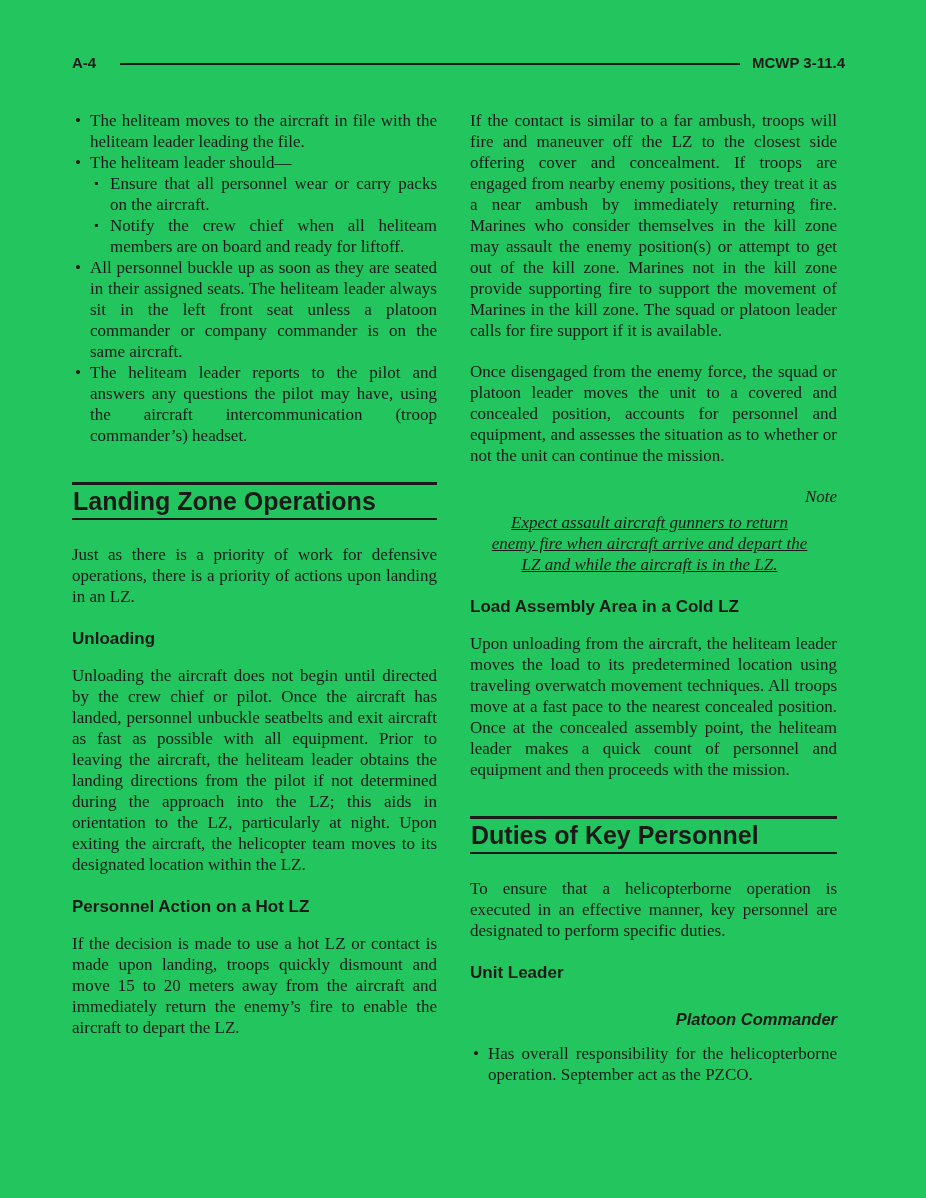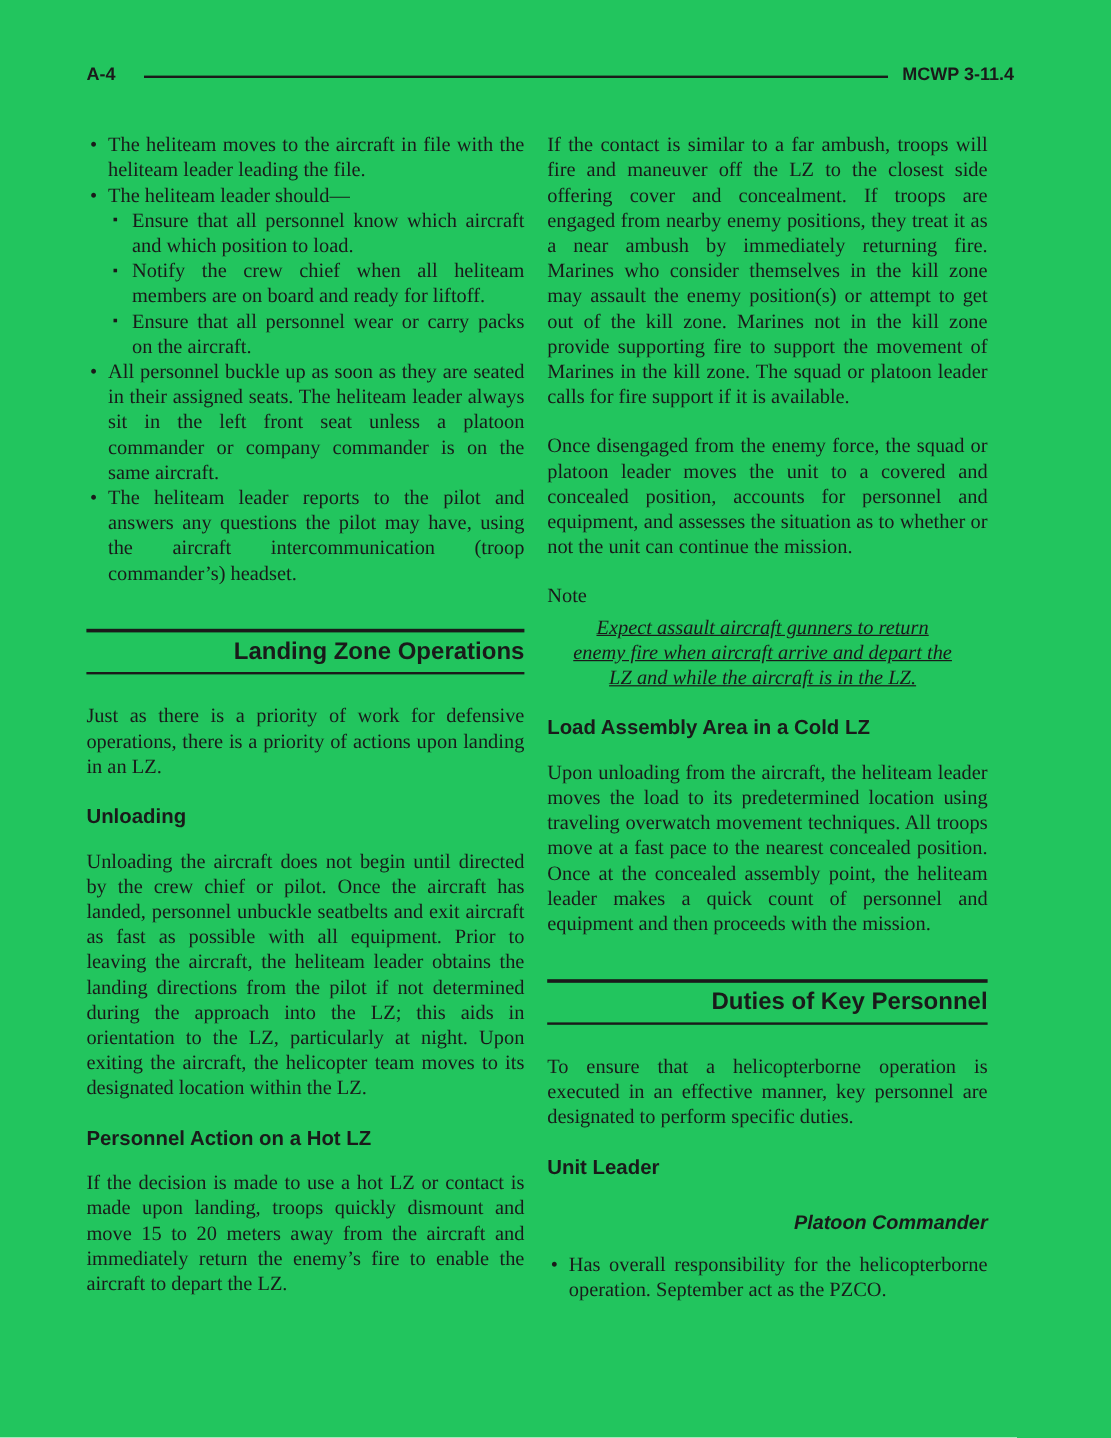--- a/index.html
+++ b/index.html
@@ -30,40 +30,40 @@
   }
   .header-rule {
     flex: 1;
     height: 0;
     border-top: 2px solid #1a1a1a;
     margin: 2px 12px 0 24px;
   }
   
   .columns {
     display: flex;
-    gap: 19px;
+    gap: 33px;
     align-items: flex-start;
   }
   .col {
     font-size: 17px;
     line-height: 21px;
     text-align: justify;
   }
   .col-left  { width: 365px; }
   .col-right { width: 367px; }
 
   .col p { margin: 0 0 20px 0; }
 
   
   .sect-heading {
     font-family: "Liberation Sans", sans-serif;
     font-weight: bold;
-    font-size: 20px;
+    font-size: 25px;
     line-height: 21px;
-    text-align: right;
+    text-align: left;
     border-top: 3px solid #1a1a1a;
     border-bottom: 2px solid #1a1a1a;
     padding: 6px 0 6px 1px;
     margin: 36px 0 24px 0;
   }
   .sub-heading {
     font-family: "Liberation Sans", sans-serif;
     font-weight: bold;
     font-size: 17px;
     line-height: 20px;
@@ -96,21 +96,22 @@
     padding-left: 38px;
   }
   .bullet-item.level2::before {
     content: "\25AA";
     left: 22px;
     font-size: 12px;
   }
 
   
   .note-label {
-    text-align: left;
+    text-align: right;
+    font-style: italic;
     margin: 20px 0 5px 0;
   }
   .note-text {
     font-style: italic;
     text-align: center;
     padding: 0 28px 0 20px;
     margin: 0 0 20px 0;
     text-decoration: underline;
   }
 </style>
@@ -130,27 +131,24 @@
     <div class="col col-left">
 
       <div class="bullet-list">
         <div class="bullet-item">
           <span>The heliteam moves to the aircraft in file with the heliteam leader leading the file.</span>
         </div>
         <div class="bullet-item">
           <span>The heliteam leader should—</span>
         </div>
         <div class="bullet-item level2">
-          <span>Ensure that all personnel know which aircraft and which position to load.</span>
+          <span>Ensure that all personnel wear or carry packs on the aircraft.</span>
         </div>
         <div class="bullet-item level2">
           <span>Notify the crew chief when all heliteam members are on board and ready for liftoff.</span>
-        </div>
-        <div class="bullet-item level2">
-          <span>Ensure that all personnel wear or carry packs on the aircraft.</span>
         </div>
         <div class="bullet-item">
           <span>All personnel buckle up as soon as they are seated in their assigned seats. The heliteam leader always sit in the left front seat unless a platoon commander or company commander is on the same aircraft.</span>
         </div>
         <div class="bullet-item">
           <span>The heliteam leader reports to the pilot and answers any questions the pilot may have, using the aircraft intercommunication (troop commander’s) headset.</span>
         </div>
       </div>
 
       <div class="sect-heading">Landing Zone Operations</div>

